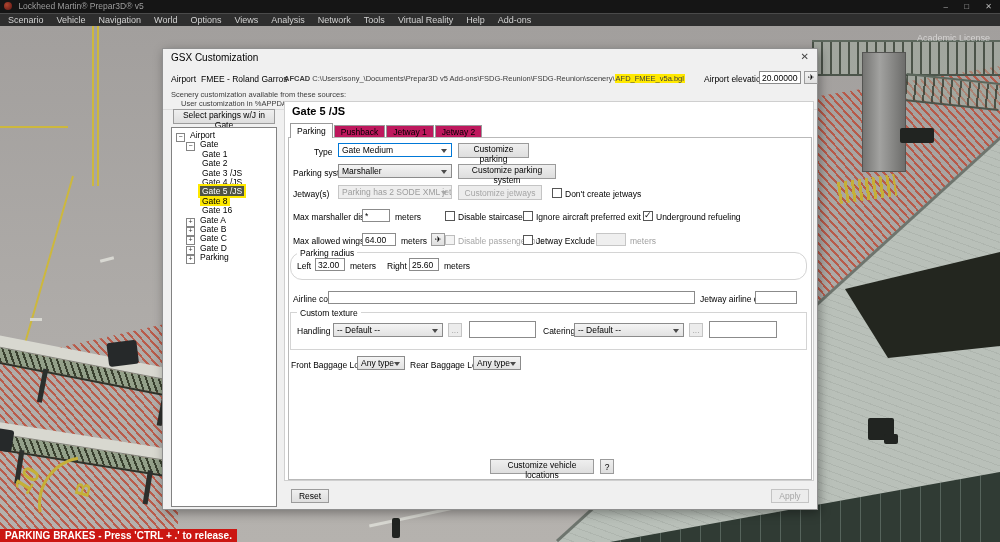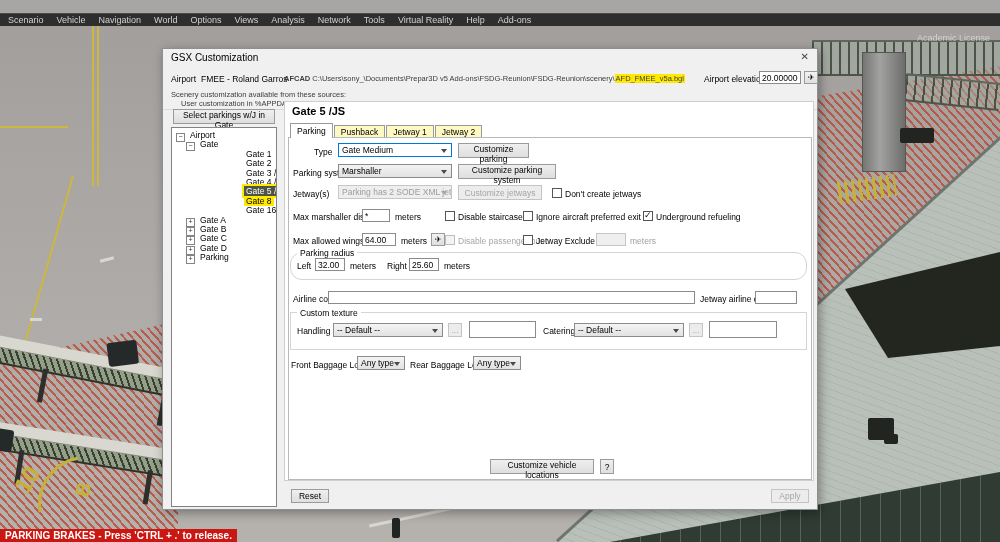--- a/index.html
+++ b/index.html
@@ -53,30 +53,30 @@
   .hl-file{background:#ffe900;padding:0 1px;}
   .hr{position:absolute;left:0;width:100%;height:1px;background:#dcdcdc;}
 
   .btn{position:absolute;background:linear-gradient(#efefef,#dedede);border:1px solid #9b9b9b;font-size:8.5px;text-align:center;box-sizing:border-box;font-family:inherit;color:#000;padding:0;}
   .btn.disabled{color:#a6a6a6;background:#ececec;border-color:#c4c4c4;}
 
   .tree-panel{position:absolute;left:8px;top:78px;width:106px;height:380px;background:#fff;border:1px solid #828282;box-sizing:border-box;overflow:hidden;padding-top:3px;}
   .tree-row{height:9.4px;line-height:9.4px;font-size:8.5px;white-space:nowrap;position:relative;}
   .tree-row.depth0{padding-left:4px;}
   .tree-row.depth1{padding-left:14px;}
-  .tree-row.depth2{padding-left:28px;margin-left:44px;}
+  .tree-row.depth2{padding-left:28px;}
   .expander{display:inline-block;width:7px;height:7px;border:1px solid #848484;background:#fff;line-height:6px;font-size:7px;text-align:center;margin-right:3px;vertical-align:-1px;color:#333;}
   .tree-label{padding:0 2px;}
   .tree-label.hl{background:#ffe900;}
   .tree-label.sel{background:#505444;color:#fff;box-shadow:0 0 0 2px #ffe900;}
 
   .main-panel{position:absolute;left:121px;top:52px;width:530px;height:380px;background:#fff;border:1px solid #cfcfcf;box-sizing:border-box;}
   .main-title{position:absolute;left:7px;top:3px;font-size:11px;font-weight:bold;}
   .tabs{position:absolute;left:5px;top:21px;height:14px;}
-  .tab{display:inline-block;padding:1px 6px 2px 6px;font-size:8.5px;border:1px solid #9a9a9a;border-bottom:none;background:#fef9c3;margin-right:1px;position:relative;top:1px;}
+  .tab{display:inline-block;padding:1px 6px 2px 6px;font-size:8.5px;border:1px solid #9a9a9a;border-bottom:none;background:#be185d;margin-right:1px;position:relative;top:1px;}
   .tab.active{background:#fff;top:0;padding-top:2px;z-index:2;}
   .tabpage{position:absolute;left:3px;top:35px;width:522px;height:341px;border:1px solid #b9b9b9;background:#fff;}
 
   .combo{position:absolute;height:14px;background:#fff;border:1px solid #8b8b8b;box-sizing:border-box;font-size:8.5px;line-height:12px;padding:0 14px 0 3px;white-space:nowrap;overflow:hidden;}
   .combo .arrow{position:absolute;right:4px;top:5px;width:0;height:0;border-left:3px solid transparent;border-right:3px solid transparent;border-top:4px solid #4a4a4a;}
   .combo.focused{border-color:#0078d7;}
   .combo.gray{background:linear-gradient(#f4f4f4,#e2e2e2);}
   .combo.disabled{background:#eeeeee;color:#9d9d9d;border-color:#c6c6c6;}
   .combo.disabled .arrow{border-top-color:#a8a8a8;}
 
@@ -92,20 +92,29 @@
 
   .gbox{position:absolute;border:1px solid #d4d4d4;}
   .gbox .legend{position:absolute;top:-5px;left:6px;background:#fff;padding:0 3px;font-size:8.5px;}
   .planebtn{position:absolute;width:14px;height:13px;background:linear-gradient(#f2f2f2,#dfdfdf);border:1px solid #9b9b9b;box-sizing:border-box;font-size:8px;line-height:11px;text-align:center;padding:0;}
 </style>
 </head>
 <body>
 
 <div id="stage">
 
+  <div class="titlebar">
+    <span class="appicon"></span>
+    <span>Lockheed Martin® Prepar3D® v5</span>
+    <span class="win-controls">
+      <span>–</span>
+      <span>□</span>
+      <span>✕</span>
+    </span>
+  </div>
 
   <div class="menubar">
       <span class="menu-item">Scenario</span>
       <span class="menu-item">Vehicle</span>
       <span class="menu-item">Navigation</span>
       <span class="menu-item">World</span>
       <span class="menu-item">Options</span>
       <span class="menu-item">Views</span>
       <span class="menu-item">Analysis</span>
       <span class="menu-item">Network</span>

